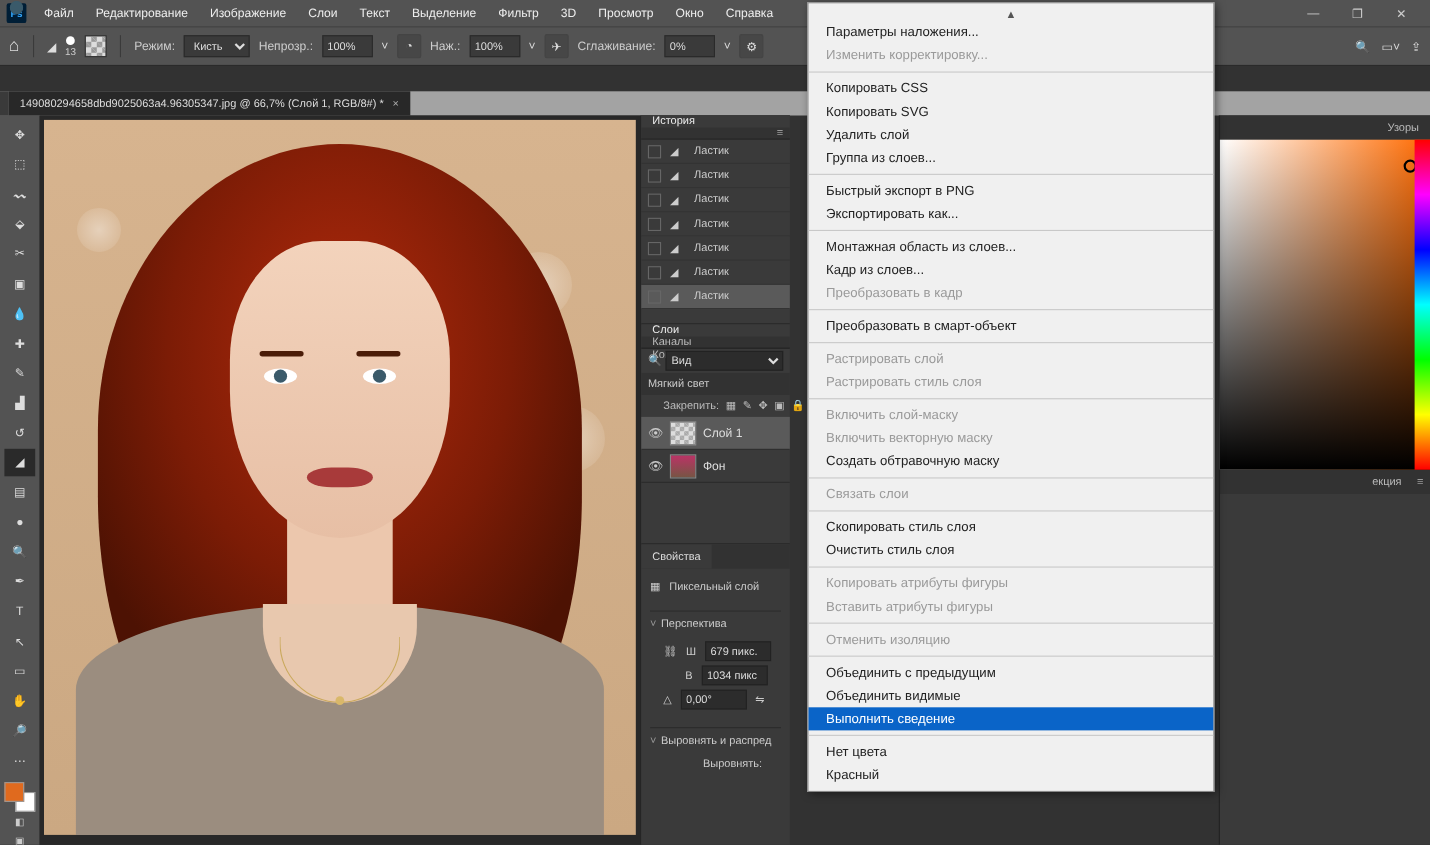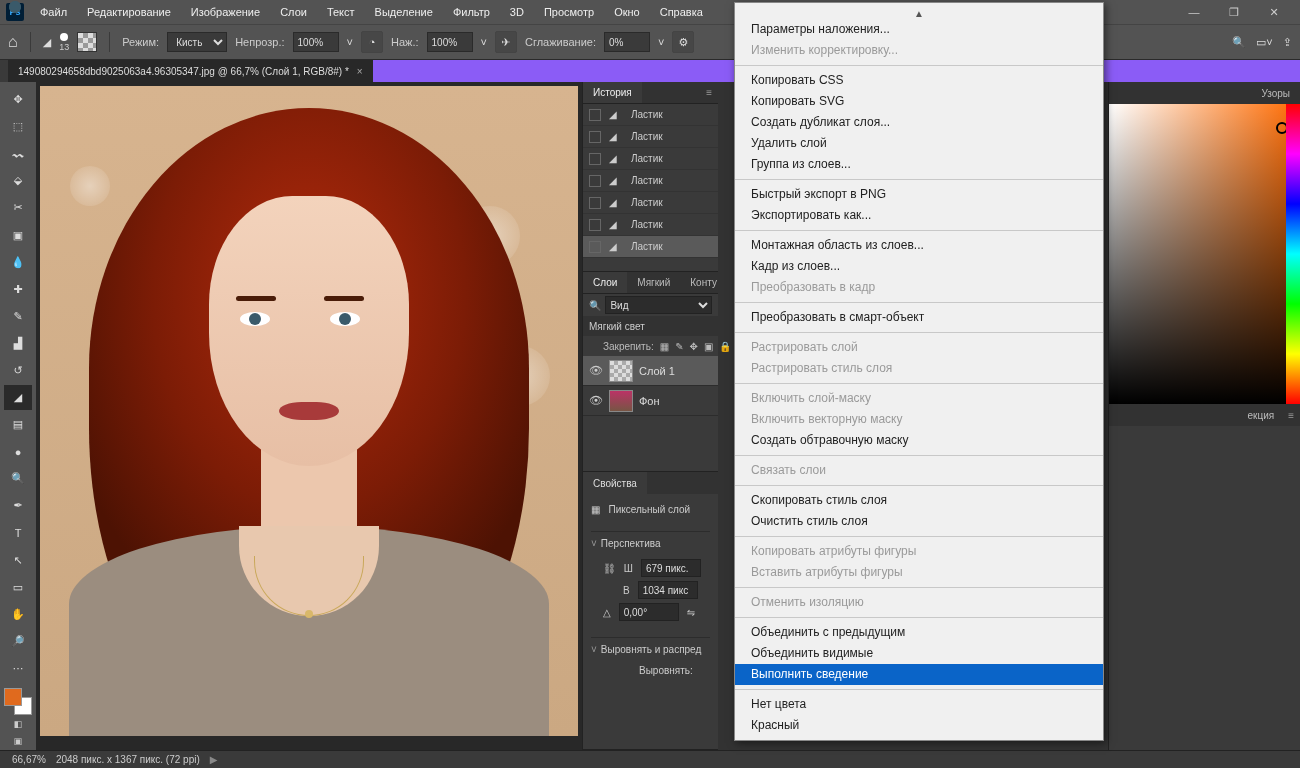--- a/index.html
+++ b/index.html
@@ -20,21 +20,21 @@
   linear-gradient(45deg,#999 25%,transparent 25%,transparent 75%,#999 75%),
   linear-gradient(45deg,#999 25%,#ddd 25%,#ddd 75%,#999 75%);
   background-size:10px 10px; background-position:0 0,5px 5px; border:1px solid #333;}
 .optbar label { font-size:11px; color:#ccc;}
 .optbar select, .optbar input { background:#3a3a3a; border:1px solid #2a2a2a; color:#ddd; font-size:10px; height:20px; padding:0 4px;}
 .optbar select { width:60px;}
 .optbar .num { width:46px;}
 .optbar .btnic { width:22px;height:22px;display:flex;align-items:center;justify-content:center;border:1px solid #444;background:#474747;border-radius:2px;}
 .optbar .right { margin-left:auto; display:flex; gap:10px; align-items:center;}
 
-.doctab { height:22px; background:#8b5cf6; display:flex; align-items:flex-end;}
+.doctab { height:22px; background:#a3a3a3; display:flex; align-items:flex-end;margin-top:23px;}
 .doctab .strip{ width:8px; height:100%; background:#3a3a3a;}
 .doctab .tab { background:#282828; padding:0 10px; height:100%; display:flex; align-items:center; font-size:10px; color:#ddd;}
 .doctab .tab .x { margin-left:8px; color:#aaa;}
 
 .maingrid { display:flex; height: calc(768px - 24px - 36px - 22px - 18px); }
 
 .toolbar { width:36px; background:#535353; display:flex; flex-direction:column; align-items:center; padding-top:4px;}
 .toolbar .tool { width:28px; height:26px; display:flex; align-items:center; justify-content:center; margin:1px 0; color:#ddd; position:relative;}
 .toolbar .tool.active { background:#2a2a2a; }
 .toolbar .colsw { margin-top:6px; position:relative; width:28px; height:28px;}
@@ -55,21 +55,21 @@
 .lips{position:absolute;left:50%;top:316px;transform:translateX(-50%);width:60px;height:18px;background:#a83a3a;border-radius:30px/12px;}
 .neck{position:absolute;left:50%;top:360px;transform:translateX(-50%);width:96px;height:110px;background:#ecc7ad;}
 .sweater{position:absolute;left:50%;top:440px;transform:translateX(-50%);width:480px;height:260px;background:#9b8d7f;border-radius:50% 50% 0 0 / 30% 30% 0 0;}
 .neckline{position:absolute;left:50%;top:440px;transform:translateX(-50%);width:140px;height:90px;background:#e8c8ae;border-radius:0 0 70px 70px;}
 .chain{position:absolute;left:50%;top:470px;transform:translateX(-50%);width:110px;height:60px;border:1px solid #c9a85a;border-top:none;border-radius:0 0 55px 55px;}
 .pendant{position:absolute;left:50%;top:524px;transform:translateX(-50%);width:8px;height:8px;background:#d9b86a;border-radius:50%;}
 .bokeh{position:absolute;width:60px;height:60px;background:radial-gradient(circle,#fff6,#fff0);border-radius:50%;}
 .sidepanels { width:136px; background:#3a3a3a; display:flex; flex-direction:column; border-left:1px solid #222;}
 
 .panel { background:#3a3a3a; border-bottom:1px solid #222;}
-.paneltabs { height:22px; display:flex; background:#323232; border-bottom:1px solid #222;}
+.paneltabs { height:22px; display:flex; background:#323232; border-bottom:1px solid #222;flex-direction:column;}
 .paneltabs span { padding:0 10px; display:flex; align-items:center; font-size:10px; color:#bbb;}
 .paneltabs span.act { background:#3a3a3a; color:#eee;}
 .paneltabs .menu{margin-left:auto;padding:0 6px;color:#999;}
 
 .histitems{}
 .histrow { height:22px; display:flex; align-items:center; gap:8px; padding:0 6px; border-bottom:1px solid #333; background:#3a3a3a;}
 .histrow .chk{width:12px;height:12px;border:1px solid #666;}
 .histrow .ic{width:14px;color:#ccc;}
 .histrow span{font-size:10px;color:#ccc;}
 .histrow.sel{background:#5a5a5a;}
@@ -277,21 +277,21 @@
             <div class="chk"></div>
             <span class="ic">◢</span>
             <span>Ластик</span>
           </div>
         </div>
     </div>
 
     <div class="panel" style="flex:0 0 200px;">
       <div class="paneltabs">
         <span class="act">Слои</span>
-        <span>Мягкий</span>
+        <span>Каналы</span>
         <span>Конту</span>
       </div>
       <div class="layerbar">
         <span style="font-size:10px;">🔍</span>
         <select><option>Вид</option></select>
       </div>
       <div class="blendrow">Мягкий свет</div>
       <div class="lockrow">
         <span>Закрепить:</span>
         <span class="ic">▦</span>
@@ -369,21 +369,20 @@
 </div>
 
 <div class="ctxmenu">
   <div class="arrowup">▲</div>
   <div id="ctxitems">
       <div class="mi">Параметры наложения...</div>
       <div class="mi dis">Изменить корректировку...</div>
       <hr>
       <div class="mi">Копировать CSS</div>
       <div class="mi">Копировать SVG</div>
-      <div class="mi">Создать дубликат слоя...</div>
       <div class="mi">Удалить слой</div>
       <div class="mi">Группа из слоев...</div>
       <hr>
       <div class="mi">Быстрый экспорт в PNG</div>
       <div class="mi">Экспортировать как...</div>
       <hr>
       <div class="mi">Монтажная область из слоев...</div>
       <div class="mi">Кадр из слоев...</div>
       <div class="mi dis">Преобразовать в кадр</div>
       <hr>

